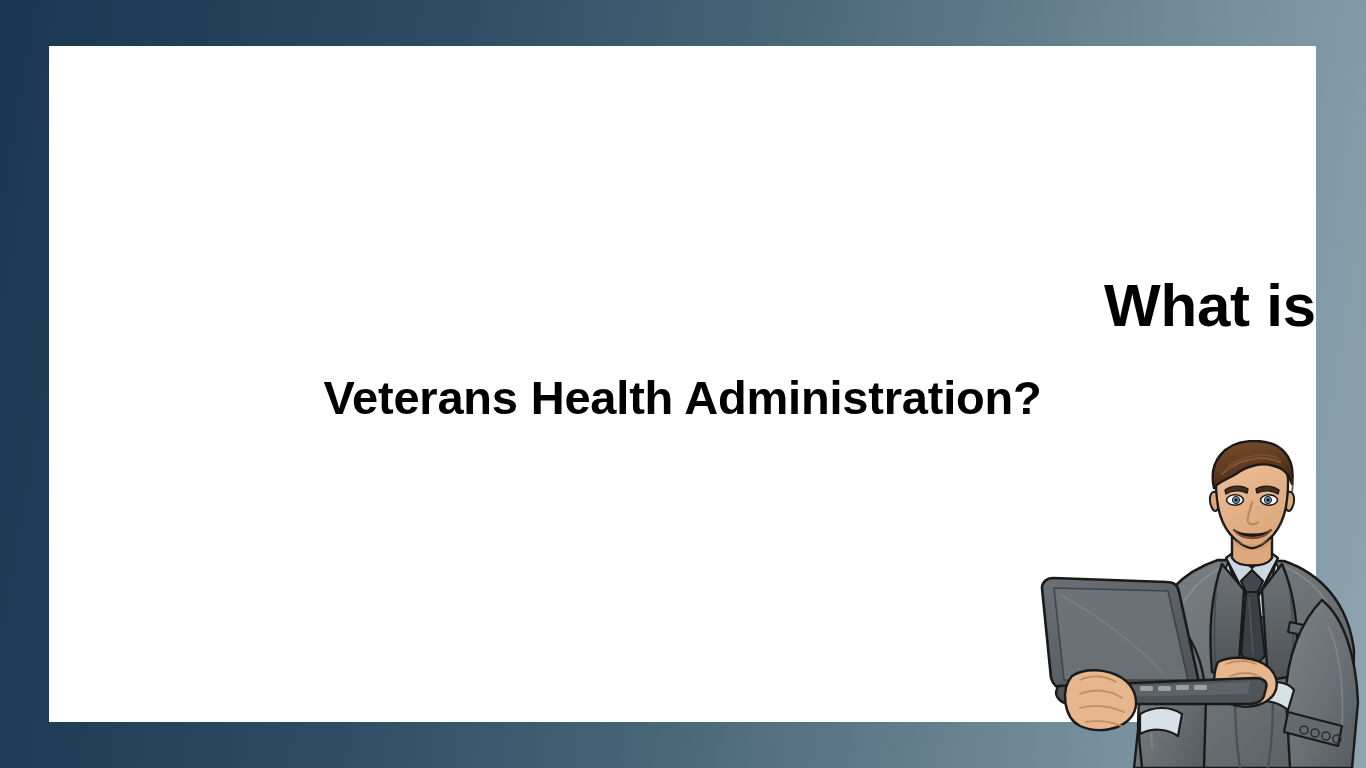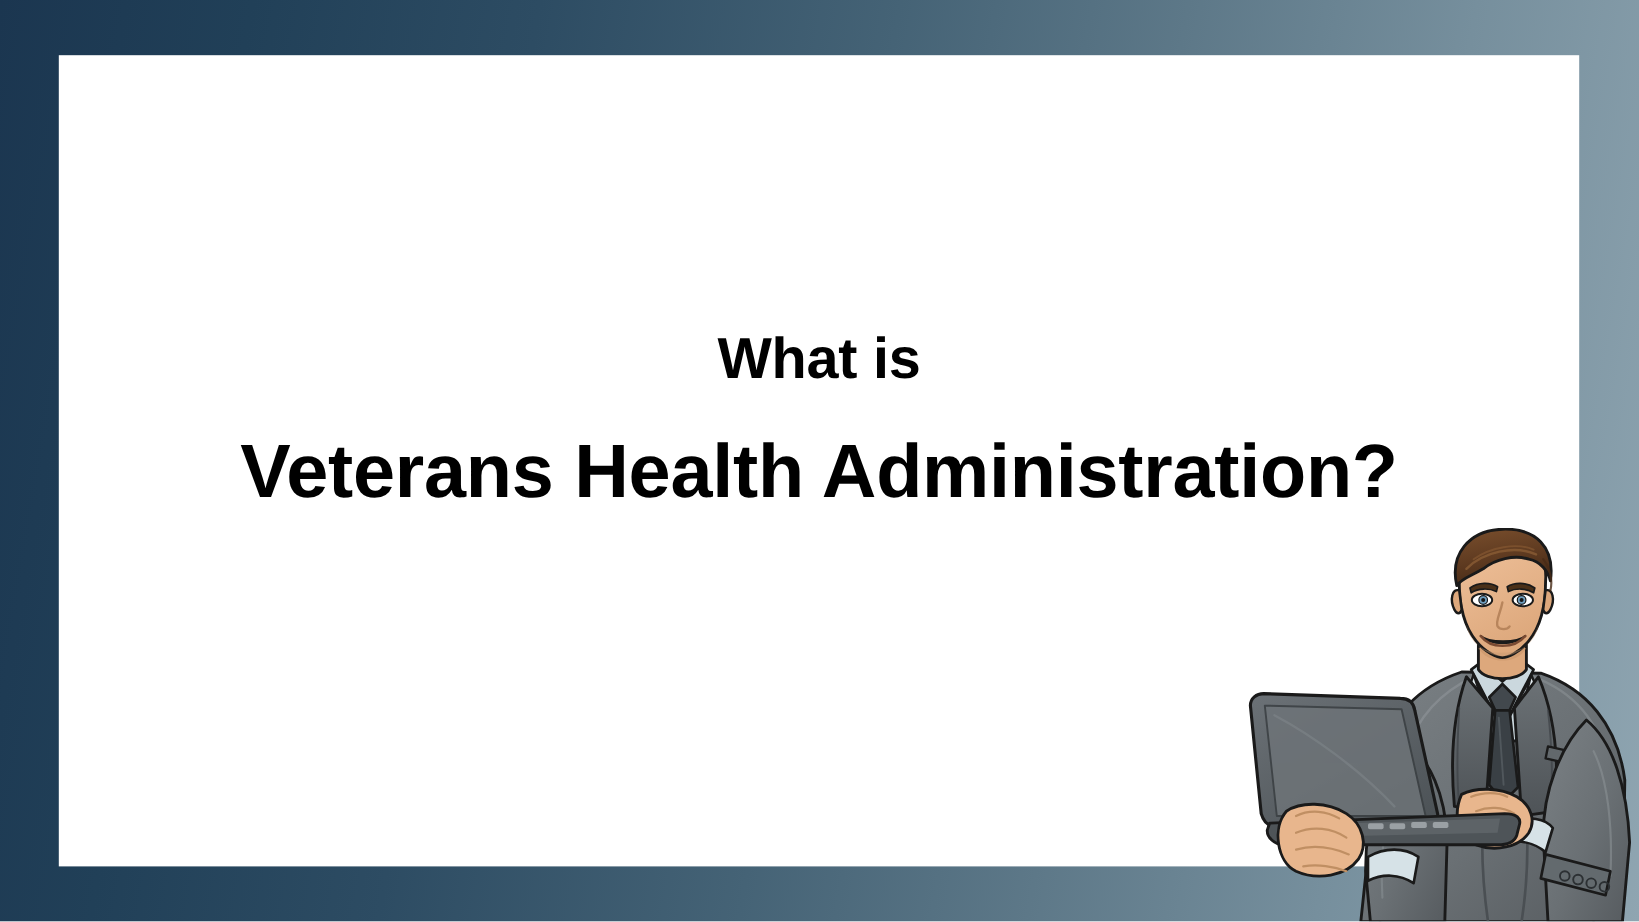--- a/index.html
+++ b/index.html
@@ -53,26 +53,27 @@
     top: 276px;
     width: 1267px;
     text-align: center;
     color: #000000;
     font-family: "Liberation Sans", sans-serif;
     font-weight: bold;
     line-height: 1.0;
     letter-spacing: -0.2px;
   }
   .title-line-1 {
-    font-size: 48px;
+    font-size: 60px;
     display: block;
     margin-bottom: 38px;
+    text-align: right;
   }
   .title-line-2 {
-    font-size: 63px;
+    font-size: 47px;
     display: block;
   }
 
   
   #person-illustration {
     position: absolute;
     left: 1022px;
     top: 440px;
     width: 344px;
     height: 328px;

